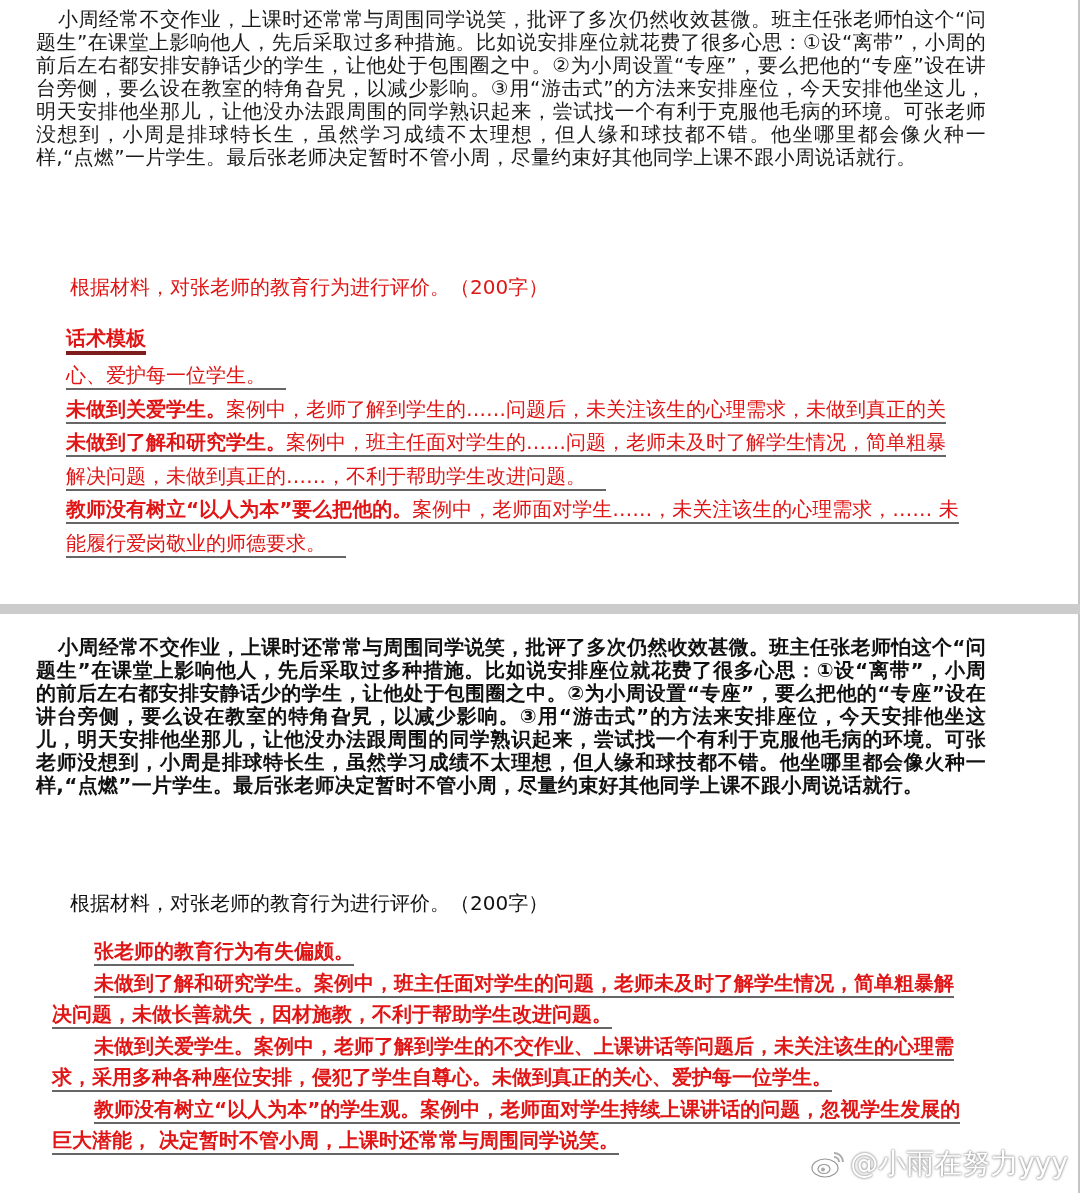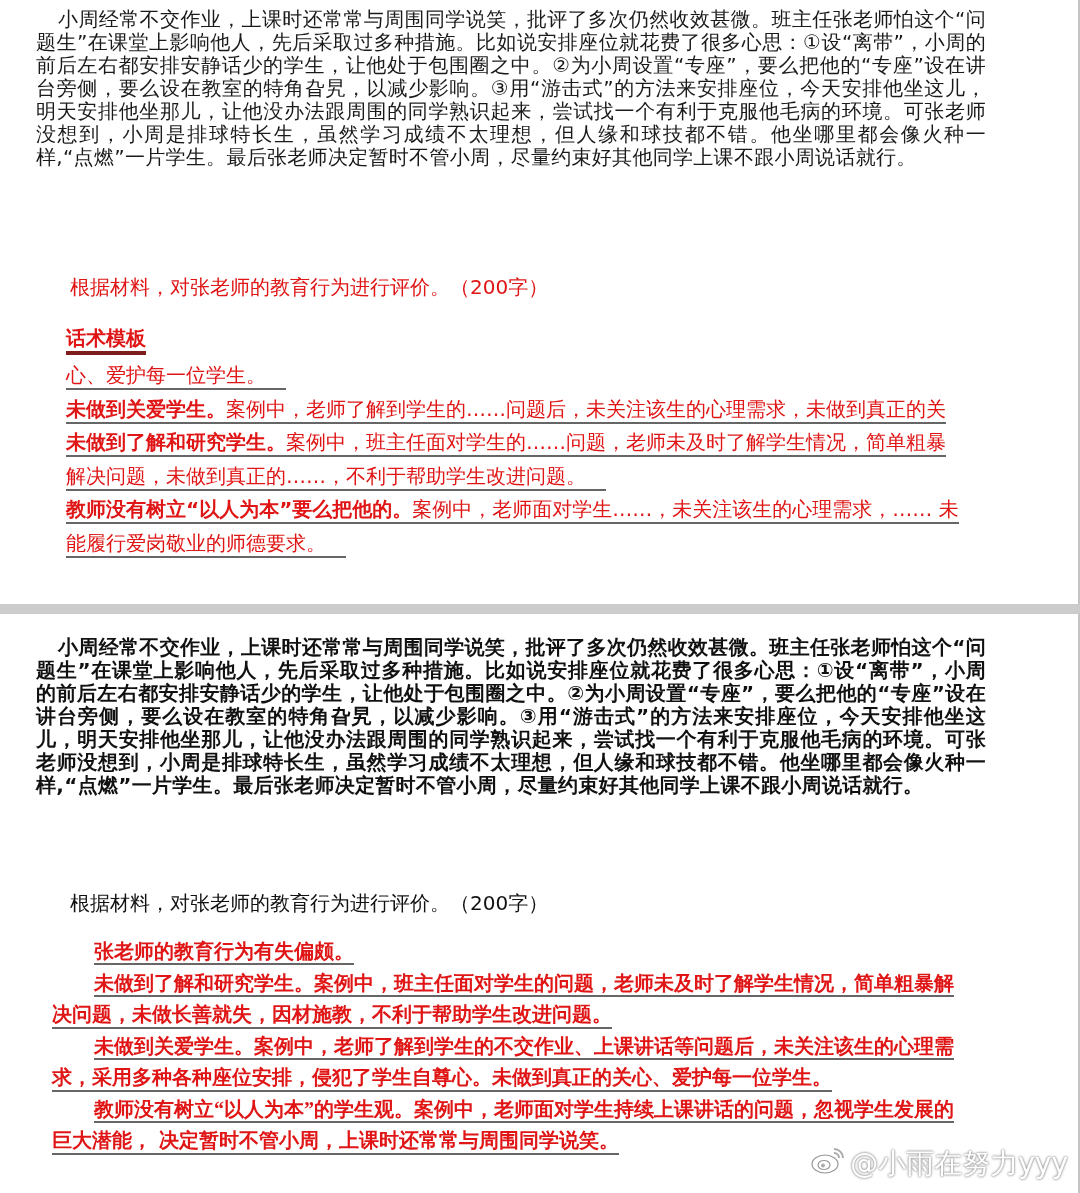--- a/index.html
+++ b/index.html
@@ -44,25 +44,25 @@
     .t-line { display: block; white-space: nowrap; }
     .t-line span.u { border-bottom: 2px solid #666; padding-bottom: 1px; }
     .t-line .b { font-weight: bold; }
 
     .answer-block {
       position: absolute; left: 52px; width: 950px; color: #e01515;
       font-size: 20px; line-height: 31.5px; font-weight: bold;
     }
     .a-line { display: block; white-space: nowrap; }
     .a-line .u { border-bottom: 2px solid #666; padding-bottom: 1px; }
-    .a-line.ind { padding-left: 42px; font-family: Liberation Serif, serif; }
+    .a-line.ind { padding-left: 42px; }
 
     .watermark {
       position: absolute; right: 12px; bottom: 10px;
-      display: flex; align-items: flex-start; gap: 4px;
+      display: flex; align-items: center; gap: 4px;
       color: #ffffff; font-size: 28px;
       text-shadow: 0 0 2px #888, 0 0 3px #999;
     }
     .weibo-icon { width: 36px; height: 30px; }
   </style>
 </head>
 <body>
 
 <div class="right-border"></div>
 

